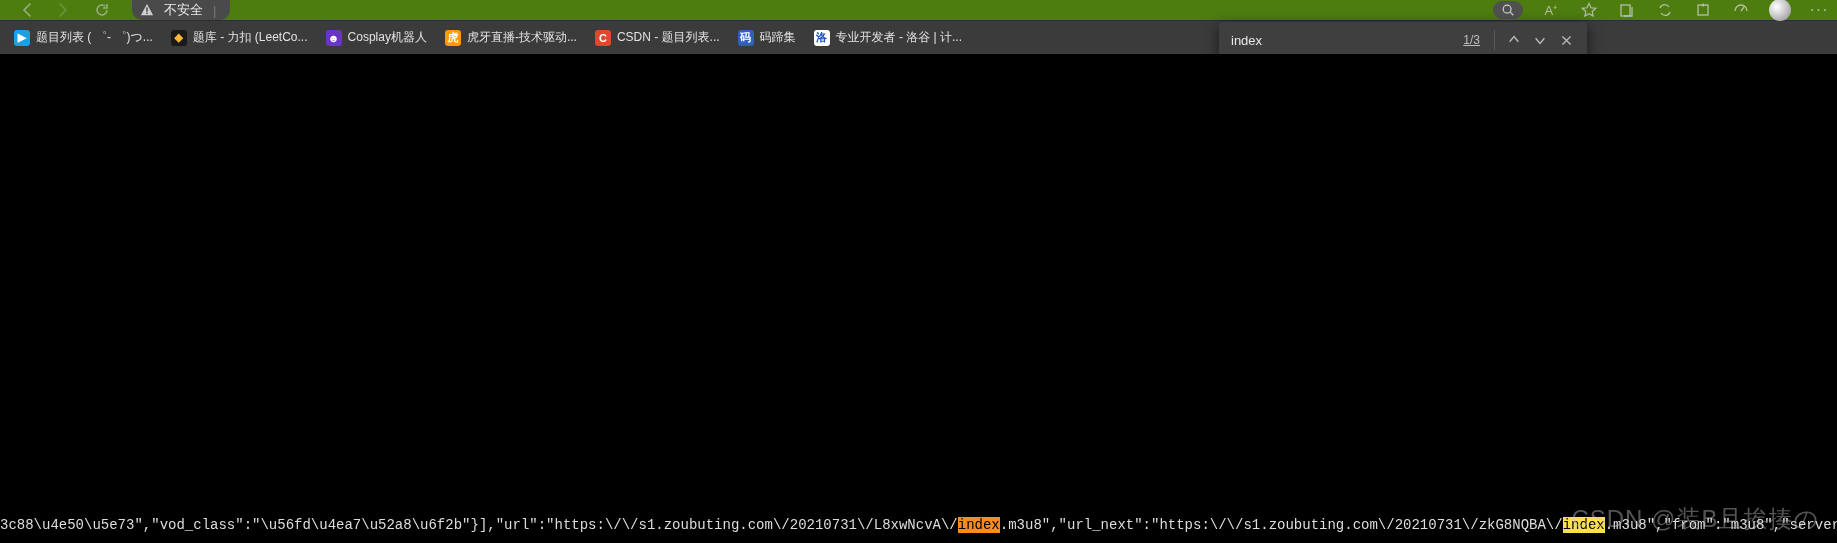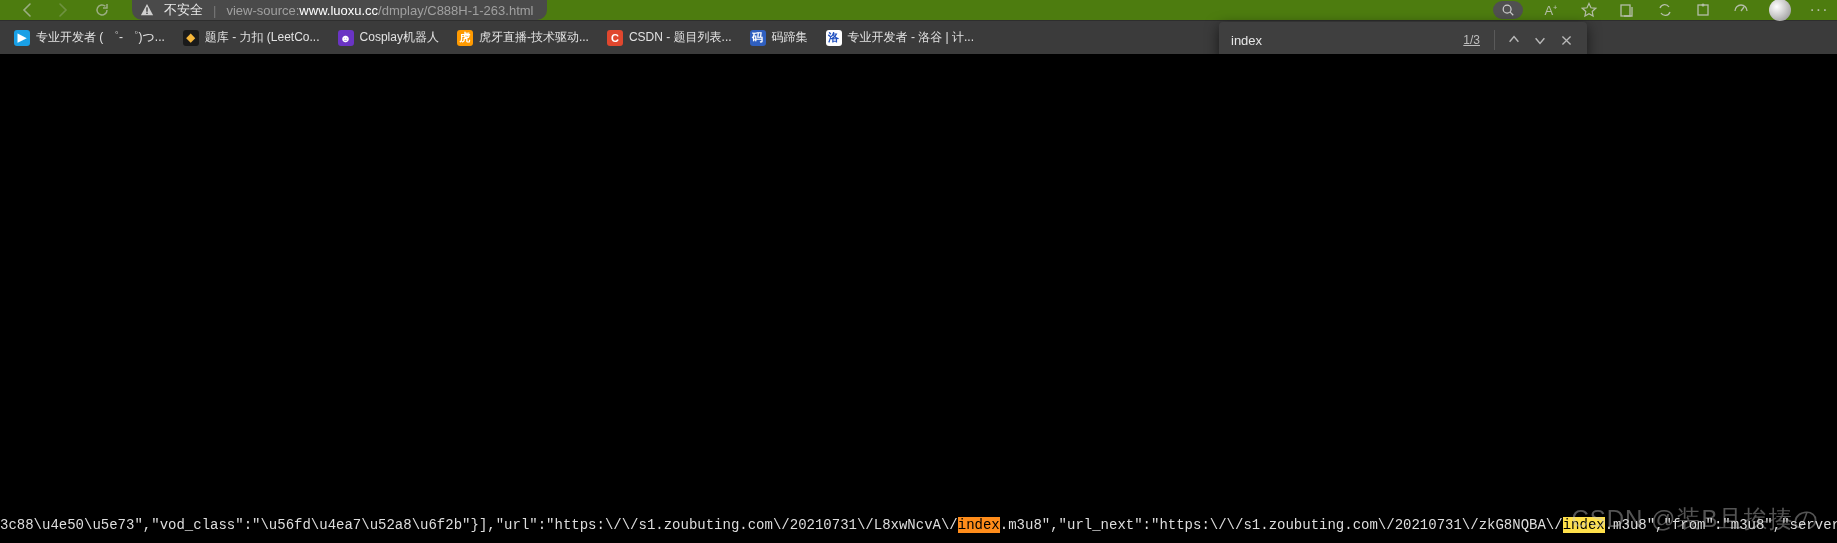--- a/index.html
+++ b/index.html
@@ -164,23 +164,20 @@
   <div class="addr">
     <span class="warn">
       <svg width="14" height="14" viewBox="0 0 16 16">
           <path d="M8 1 L15 14 H1 Z" fill="#cfcfcf"></path>
           <rect x="7.2" y="5" width="1.6" height="5" fill="#3b3b3b"></rect>
           <rect x="7.2" y="11" width="1.6" height="1.6" fill="#3b3b3b"></rect>
         </svg>
     </span>
     <span style="color:#e8e8e8;font-weight:500">不安全</span>
     <span style="color:#7a7a7a">|</span>
-    <span class="addr-text">
-      <span class="dim">view-source:</span><span class="bold">www.luoxu.cc</span><span class="dim">/dmplay/C888H-1-263.html</span>
-    </span>
   </div>
   <div class="tb-right">
     <span class="search-pill">
       <svg width="14" height="14" viewBox="0 0 16 16">
           <circle cx="7" cy="7" r="4.5" stroke="#cfcfcf" stroke-width="1.4" fill="none"></circle>
           <line x1="10.5" y1="10.5" x2="14" y2="14" stroke="#cfcfcf" stroke-width="1.4"></line>
         </svg>
     </span>
     <span class="tb-icon" style="font-size:13px;color:#cfcfcf">A⁺</span>
     <span class="tb-icon">
@@ -212,21 +209,21 @@
         </svg>
     </span>
     <span class="avatar"></span>
     <span class="tb-icon" style="font-size:16px;letter-spacing:1px">···</span>
   </div>
 </div>
 
 <div class="bookbar">
   <div class="bm">
       <span class="bm-icon" style="background:#19a0e6">▶</span>
-      <span>专业开发者 ( ゜- ゜)つ...</span>
+      <span>题目列表 ( ゜- ゜)つ...</span>
     </div>
   <div class="bm">
       <span class="bm-icon" style="background:#1a1a1a;color:#f5b63a">◆</span>
       <span>题库 - 力扣 (LeetCo...</span>
     </div>
   <div class="bm">
       <span class="bm-icon" style="background:#6a34c4">☻</span>
       <span>Cosplay机器人</span>
     </div>
   <div class="bm">

